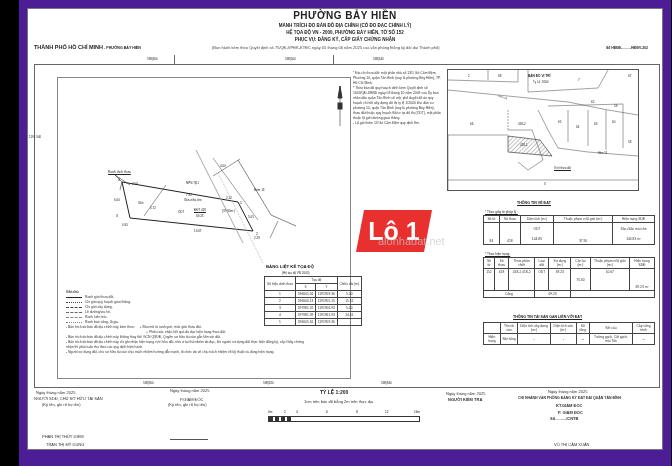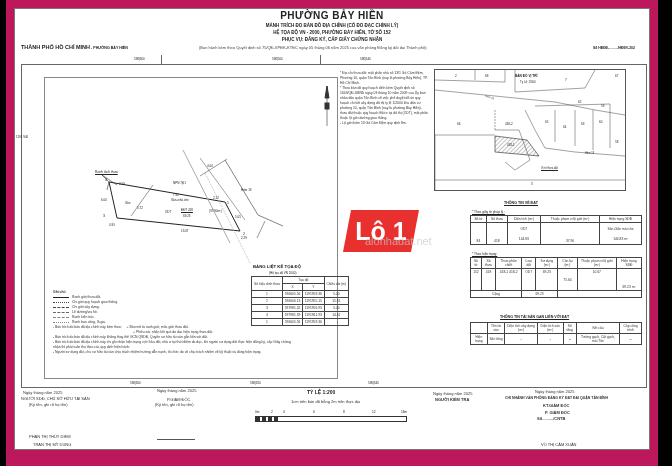--- a/index.html
+++ b/index.html
@@ -1,17 +1,17 @@
 <!DOCTYPE html>
 <html><head>
 <meta charset="utf-8">
 <style>
   html,body{margin:0;padding:0;}
   body{width:672px;height:466px;background:#000;position:relative;overflow:hidden;font-family:"Liberation Sans",sans-serif;color:#222;}
-  .sheet{position:absolute;left:6px;top:0;width:652px;height:466px;background:#be185d;}
+  .sheet{position:absolute;left:19px;top:0;width:652px;height:466px;background:#4c1d95;}
   .paper{position:absolute;left:8px;top:8px;width:634px;height:440px;background:#fff;border:1px solid #777;}
   .abs{position:absolute;}
   .t{position:absolute;white-space:nowrap;}
   .title{left:0;width:634px;text-align:center;}
   .b{font-weight:bold;}
   .map-frame{position:absolute;left:6px;top:55px;width:624px;height:322px;border:1px solid #666;}
   .inner{position:absolute;left:22px;top:12px;width:292px;height:300px;border:1px solid #888;}
   .notes{position:absolute;left:310px;top:12px;width:88px;height:130px;font-size:3.4px;line-height:5px;color:#333;}
   table.small{border-collapse:collapse;font-size:3.3px;color:#333;}
   table.small td,table.small th{border:0.6px solid #444;padding:1px 1px;text-align:center;font-weight:normal;}

